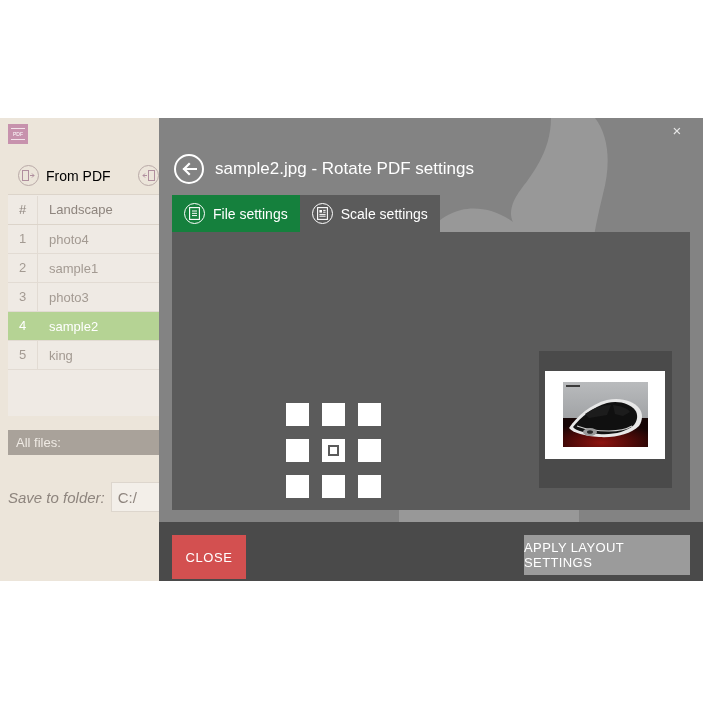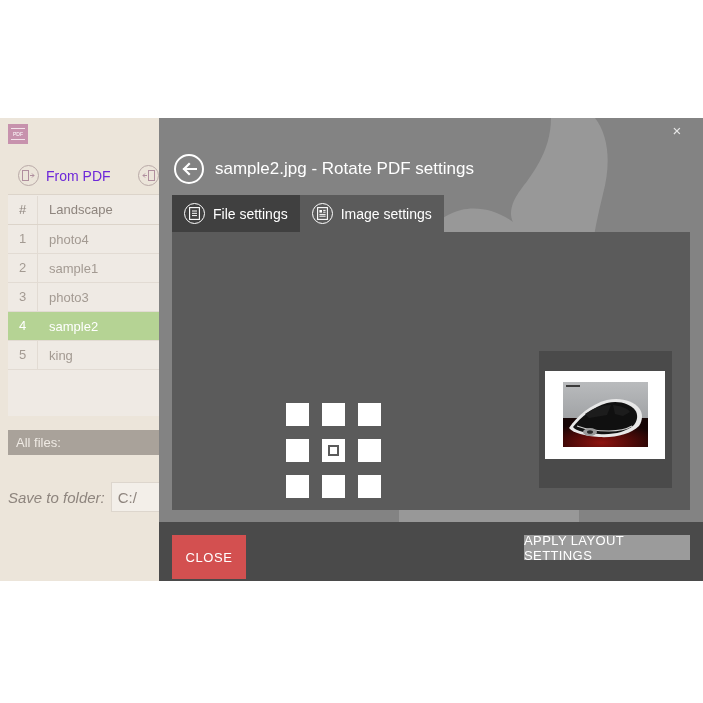--- a/index.html
+++ b/index.html
@@ -90,21 +90,21 @@
     display: inline-flex;
     align-items: center;
     justify-content: center;
     flex: 0 0 auto;
     box-sizing: border-box;
   }
   .circ-ico svg { display: block; }
   .sb-tab-label {
     margin-left: 7px;
     font-size: 14px;
-    color: #6d28d9;
+    color: #000000;
     white-space: nowrap;
   }
 
   .filelist {
     position: absolute;
     left: 8px;
     top: 194px;
     width: 337px;
     background: #efeae4;
     border-top: 1px solid #dcd4ca;
@@ -266,21 +266,21 @@
     display: flex;
     z-index: 4;
   }
   .dlg-tab {
     height: 37px;
     display: flex;
     align-items: center;
     padding: 0 12px;
     box-sizing: border-box;
   }
-  .dlg-tab.inactive { background: #404040; }
+  .dlg-tab.inactive { background: #15803d; }
   .dlg-tab.active   { background: #5b5b5b; }
   .dlg-tab .circ-w {
     width: 21px;
     height: 21px;
     border-radius: 50%;
     border: 1.5px solid #ffffff;
     display: inline-flex;
     align-items: center;
     justify-content: center;
     box-sizing: border-box;
@@ -421,21 +421,21 @@
     display: flex;
     align-items: center;
     justify-content: center;
     box-sizing: border-box;
   }
   .btn-apply {
     position: absolute;
     right: 13px;
     top: 13px;
     width: 166px;
-    height: 25px;
+    height: 40px;
     background: #9b9b9b;
     color: #ffffff;
     font-size: 13px;
     letter-spacing: 0.4px;
     display: flex;
     align-items: center;
     justify-content: center;
     box-sizing: border-box;
   }
 </style>
@@ -547,21 +547,21 @@
       <span class="dlg-tab-label">File settings</span>
     </div>
     <div class="dlg-tab active">
       <span class="circ-w">
         <svg width="11" height="13" viewBox="0 0 11 13">
           <rect x="0.6" y="0.6" width="9.8" height="11.8" fill="none" stroke="#ffffff" stroke-width="1.1"></rect>
           <rect x="2.4" y="3" width="2.6" height="2.6" fill="#ffffff"></rect>
           <path d="M6.2 3.4 h2.4 M6.2 5.2 h2.4 M2.4 7.4 h6.2 M2.4 9.2 h6.2" stroke="#ffffff" stroke-width="1"></path>
         </svg>
       </span>
-      <span class="dlg-tab-label">Image settings</span>
+      <span class="dlg-tab-label">Scale settings</span>
     </div>
   </div>
 
   <div class="dlg-panel"></div>
 
   <div class="field-label" style="left:188px; top:246px; width:88px;">
     <div>Image</div>
     <div>size</div>
   </div>
   <div class="field-box" style="left:284px; top:246px; width:134px; height:37px;">

